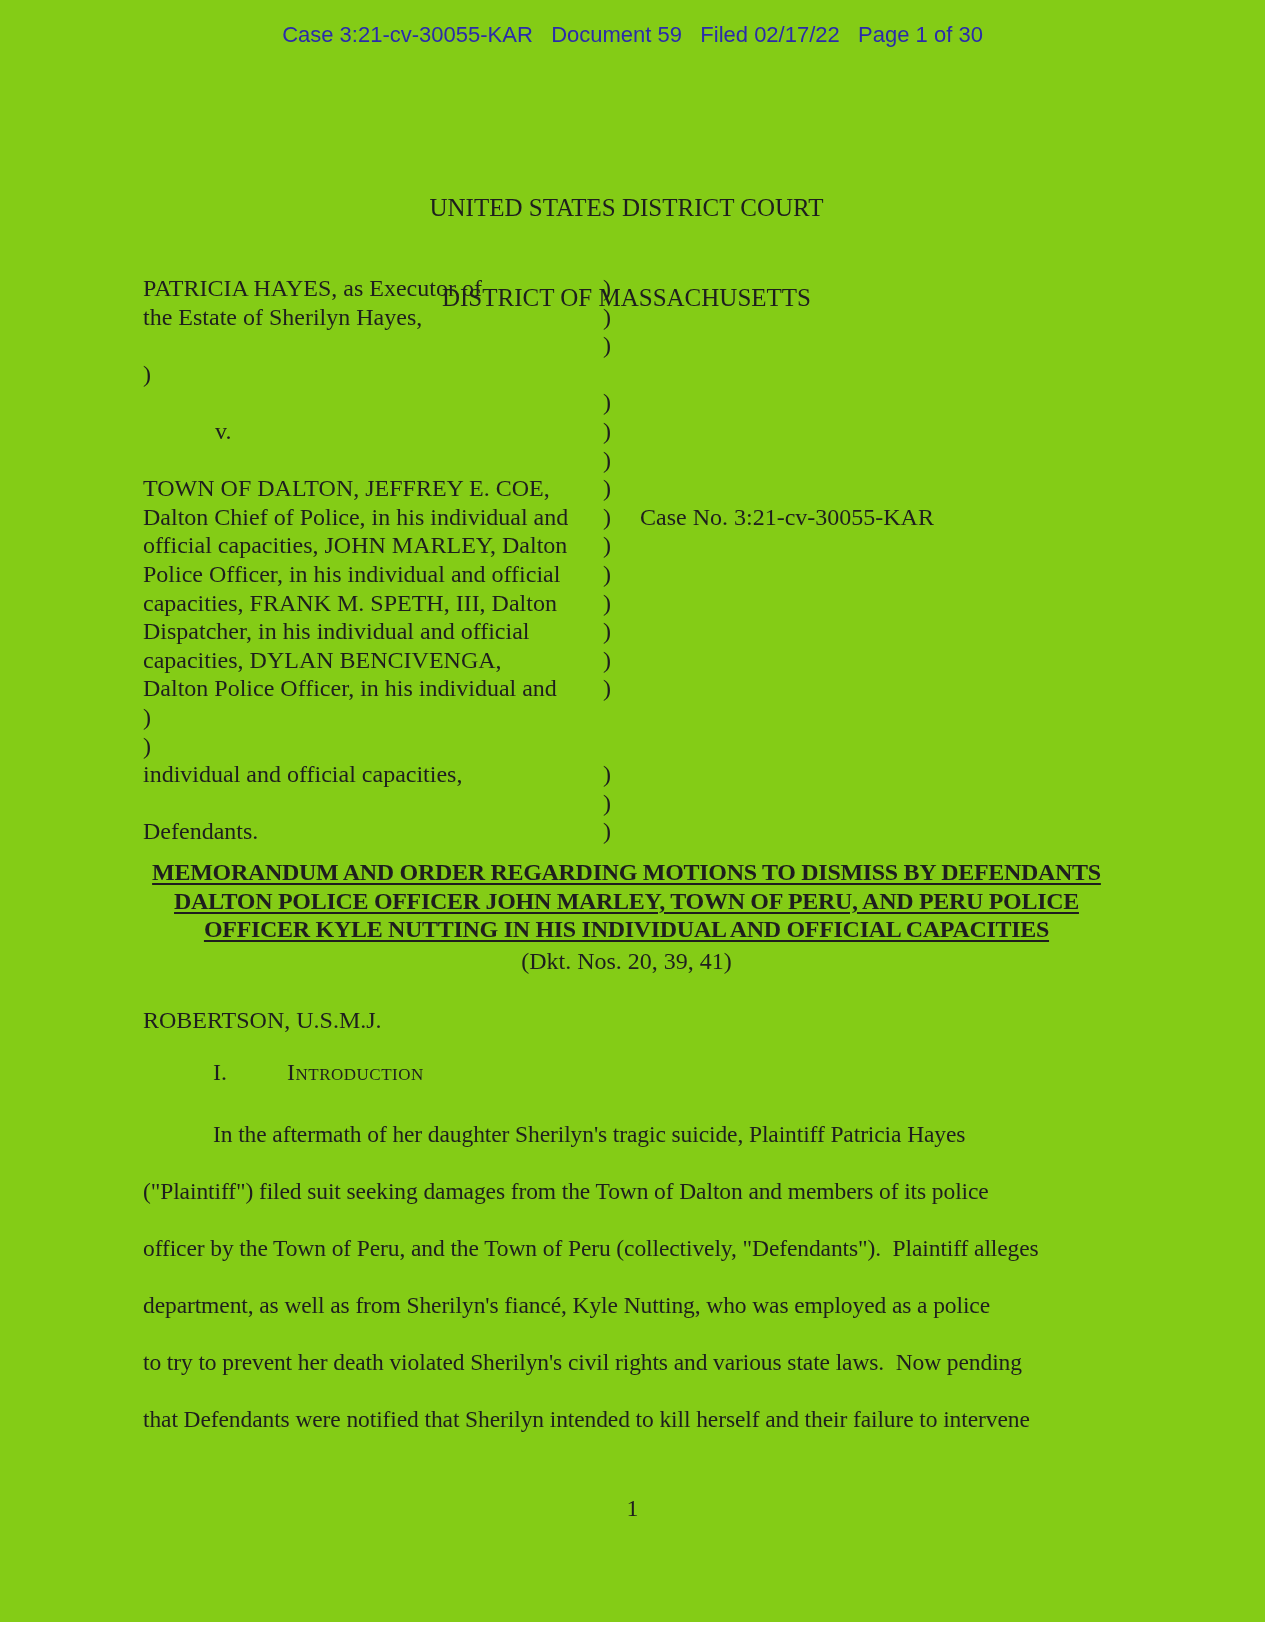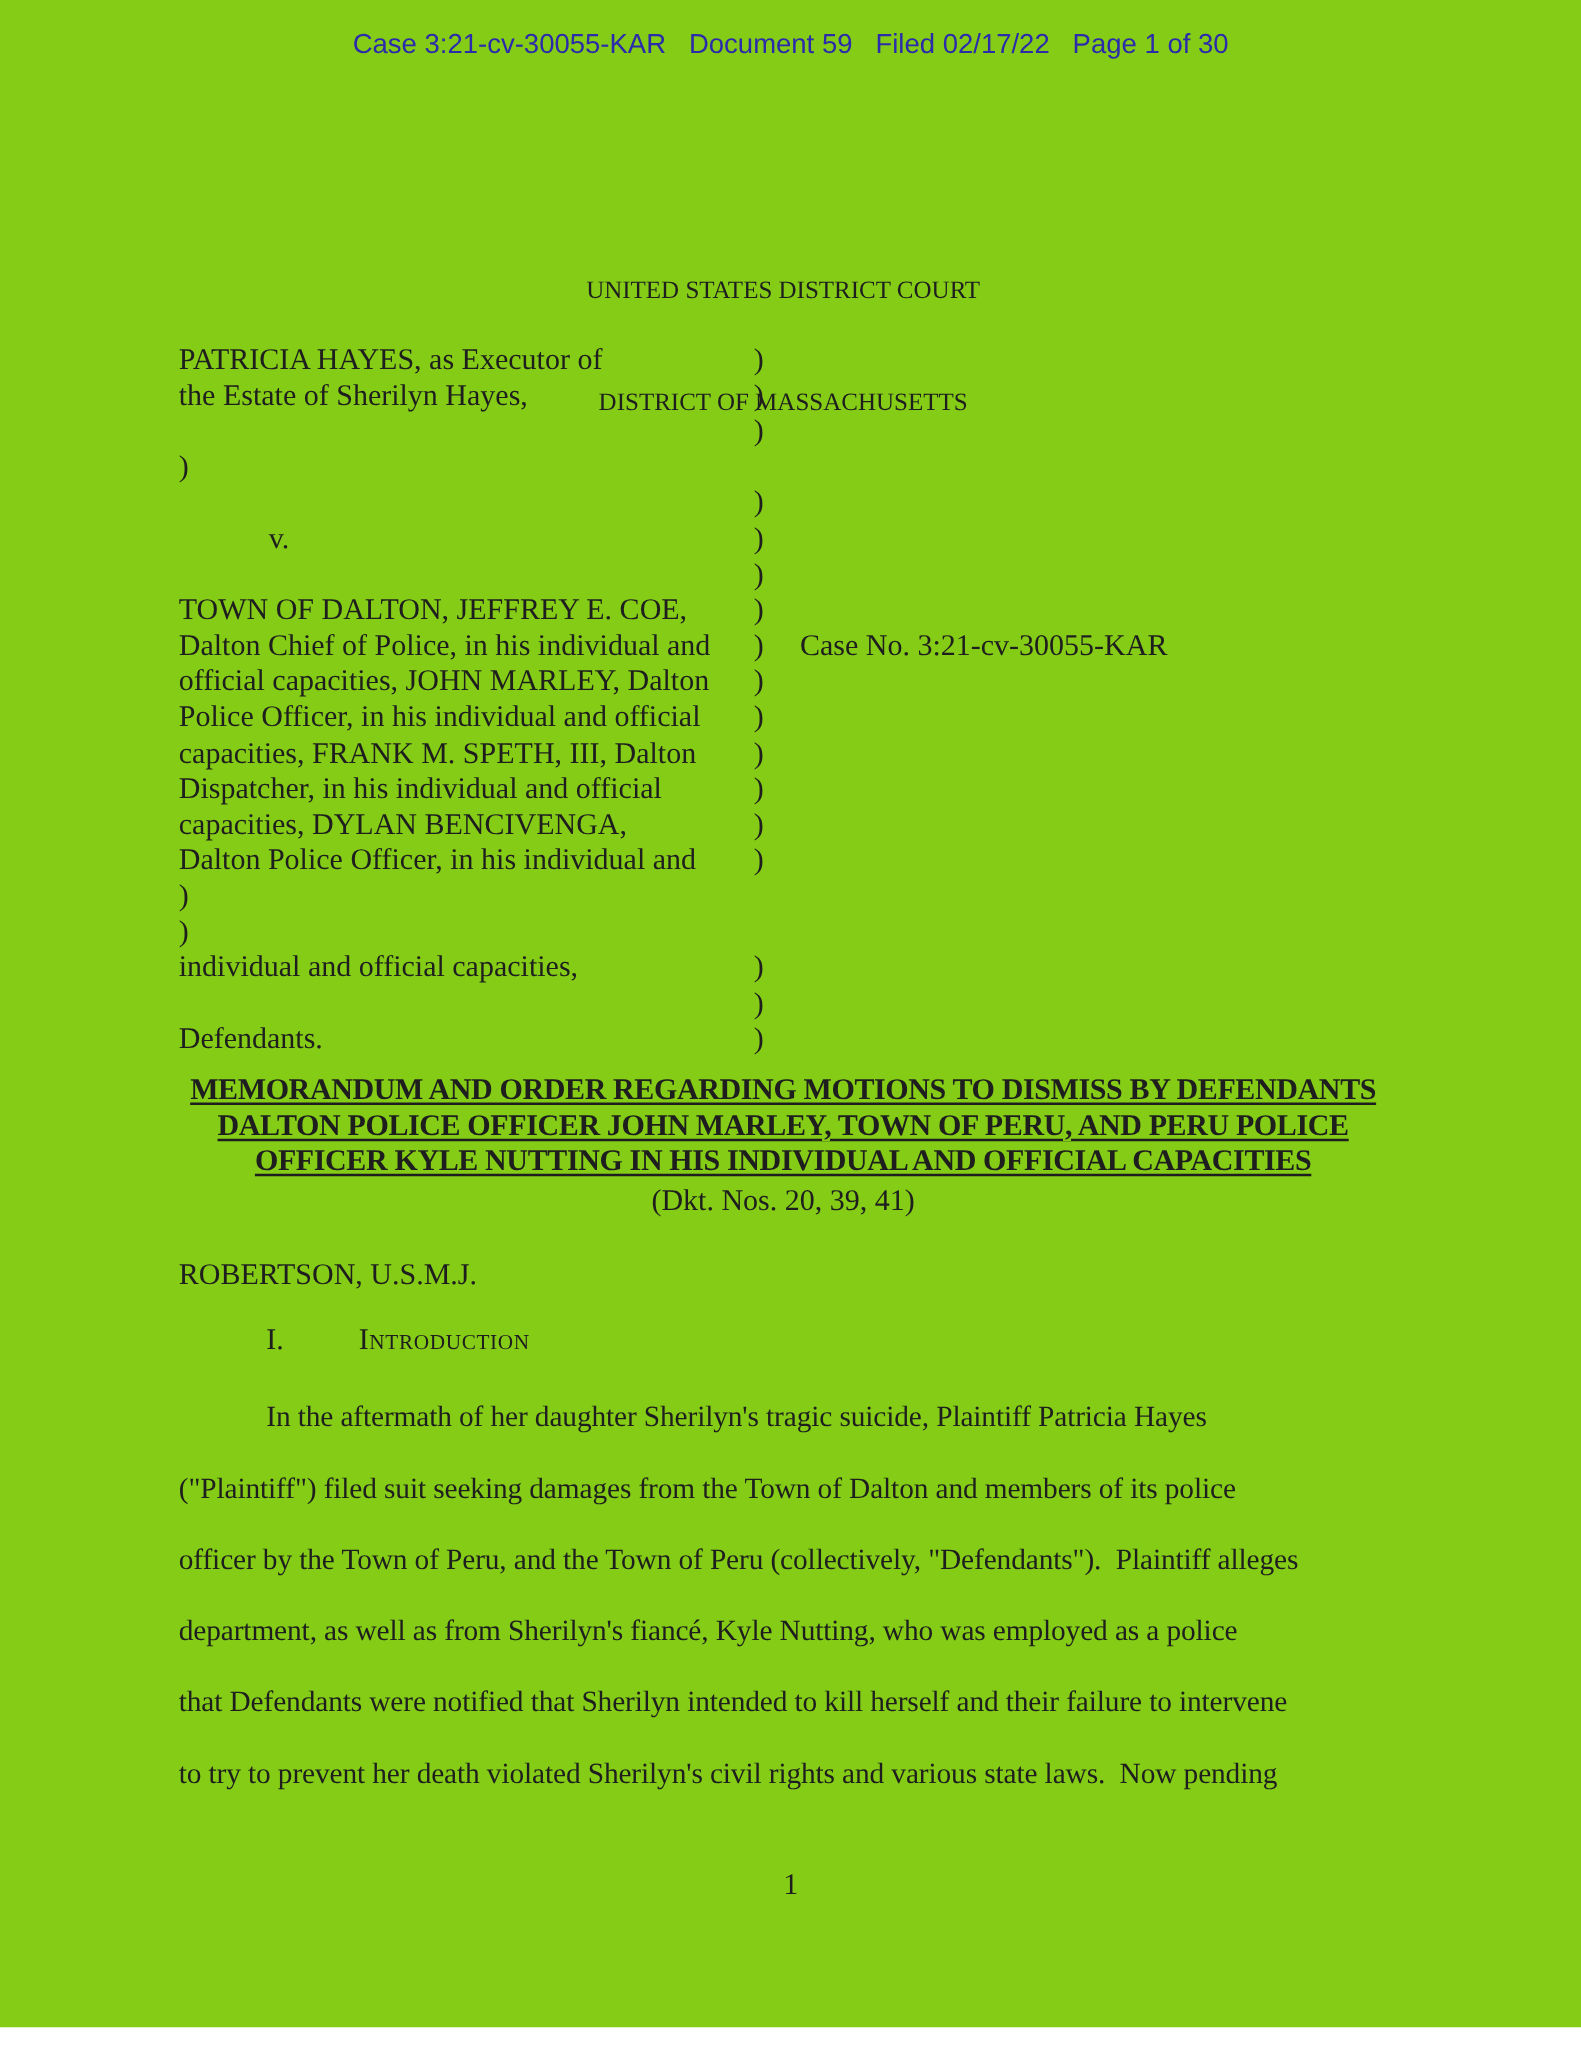--- a/index.html
+++ b/index.html
@@ -20,23 +20,23 @@
     text-align: center;
     font-family: "Liberation Sans", sans-serif;
     font-size: 22px;
     color: #2b2bab;
     white-space: pre;
   }
 
   
   .court {
     position: absolute;
-    top: 157px; left: 143px; width: 967px;
-    text-align: center;
-    font-size: 20px;
+    top: 133px; left: 143px; width: 967px;
+    text-align: center;
+    font-size: 25px;
     line-height: 30px;
     white-space: pre;
   }
 
   
   .caption {
     position: absolute;
     top: 234px; left: 143px; width: 1040px;
     font-size: 24px;
     margin-top: 40px;
@@ -264,20 +264,20 @@
   <div class="para">
 
       <div class="p-line first">In the aftermath of her daughter Sherilyn's tragic suicide, Plaintiff Patricia Hayes</div>
 
       <div class="p-line">("Plaintiff") filed suit seeking damages from the Town of Dalton and members of its police</div>
 
       <div class="p-line">officer by the Town of Peru, and the Town of Peru (collectively, "Defendants").  Plaintiff alleges</div>
 
       <div class="p-line">department, as well as from Sherilyn's fiancé, Kyle Nutting, who was employed as a police</div>
 
+      <div class="p-line">to try to prevent her death violated Sherilyn's civil rights and various state laws.  Now pending</div>
+
       <div class="p-line">that Defendants were notified that Sherilyn intended to kill herself and their failure to intervene</div>
-
-      <div class="p-line">to try to prevent her death violated Sherilyn's civil rights and various state laws.  Now pending</div>
     </div>
 
   <div class="pageno">1</div>
 
 </div>
 
 </body></html>

